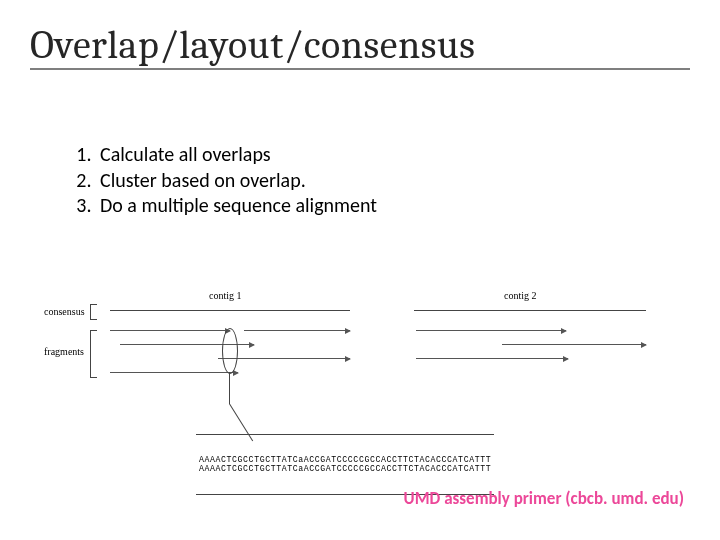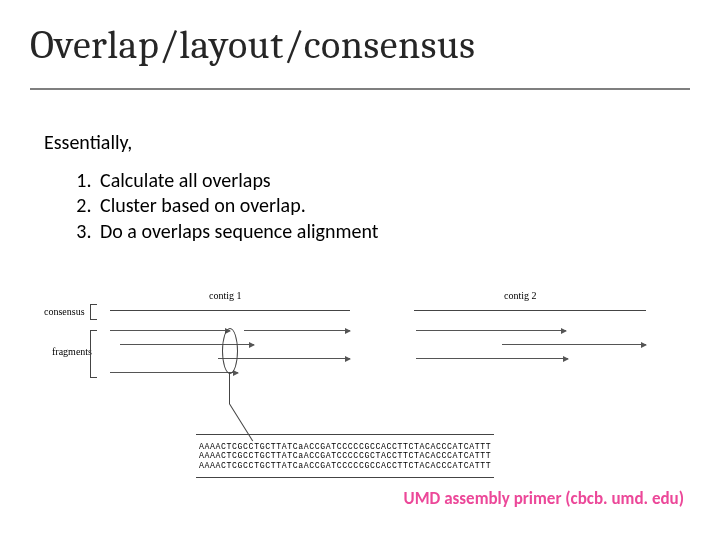--- a/index.html
+++ b/index.html
@@ -20,21 +20,21 @@
   }
   .title {
     position: absolute;
     top: 22px;
     left: 30px;
     right: 30px;
     font-family: Cambria, Georgia, serif;
     font-size: 40px;
     font-weight: 400;
     color: #262626;
-    padding-bottom: 20px;
+    padding-bottom: 0;
     border-bottom: 2px solid #7f7f7f;
     letter-spacing: 0.5px;
   }
   .body {
     position: absolute;
     top: 130px;
     left: 44px;
     right: 44px;
     font-size: 20px;
     line-height: 1.28;
@@ -131,45 +131,44 @@
   }
   .d-seqbox {
     position: absolute;
     border-top: 1px solid #444;
     border-bottom: 1px solid #444;
     font-family: "Courier New", Courier, monospace;
     font-size: 8.2px;
     letter-spacing: 0.6px;
     line-height: 1.15;
     white-space: nowrap;
-    padding: 7px 3px;
+    padding: 20px 3px;
   }
 </style>
 </head>
 <body>
 
 <div class="slide">
 
   <div class="title">Overlap/layout/consensus</div>
 
   <div class="body">
-    <p class="intro">Essentially,</p>
     <ol class="list">
       <li>Calculate all overlaps</li>
       <li>Cluster based on overlap.</li>
-      <li>Do a overlaps sequence alignment</li>
+      <li>Do a multiple sequence alignment</li>
     </ol>
   </div>
 
   <div class="diagram">
 
     <div class="d-label" style="left:0; top:10px;">consensus</div>
     <div class="d-bracket" style="left:46px; top:8px; height:14px;"></div>
 
-    <div class="d-label" style="left:8px; top:50px;">fragments</div>
+    <div class="d-label" style="left:0; top:50px;">fragments</div>
     <div class="d-bracket" style="left:46px; top:34px; height:46px;"></div>
 
     <div class="d-label" style="left:165px; top:-6px;">contig 1</div>
     <div class="d-line" style="left:66px; top:14px; width:240px;"></div>
 
     <div class="d-arrow" style="left:66px; top:34px; width:120px;"></div>
     <div class="d-arrow" style="left:200px; top:34px; width:106px;"></div>
     <div class="d-arrow" style="left:76px;  top:48px; width:134px;"></div>
     <div class="d-arrow" style="left:174px; top:62px; width:132px;"></div>
     <div class="d-arrow" style="left:66px;  top:76px; width:128px;"></div>
@@ -181,20 +180,19 @@
 
     <div class="d-arrow" style="left:372px; top:34px; width:150px;"></div>
     <div class="d-arrow" style="left:458px; top:48px; width:144px;"></div>
     <div class="d-arrow" style="left:372px; top:62px; width:152px;"></div>
 
     <div class="d-callout-v" style="left:185px; top:76px; height:32px;"></div>
     <div class="d-callout-d" style="left:185px; top:108px; height:44px; transform:rotate(-32deg);"></div>
 
     <div class="d-seqbox" style="left:152px; top:138px;">
       <div>AAAACTCGCCTGCTTATCaACCGATCCCCCGCCACCTTCTACACCCATCATTT</div>
-      <div>AAAACTCGCCTGCTTATCaACCGATCCCCCGCTACCTTCTACACCCATCATTT</div>
       <div>AAAACTCGCCTGCTTATCaACCGATCCCCCGCCACCTTCTACACCCATCATTT</div>
     </div>
   </div>
 
   <div class="credit">UMD assembly primer (cbcb. umd. edu)</div>
 
 </div>
 
 </body></html>

